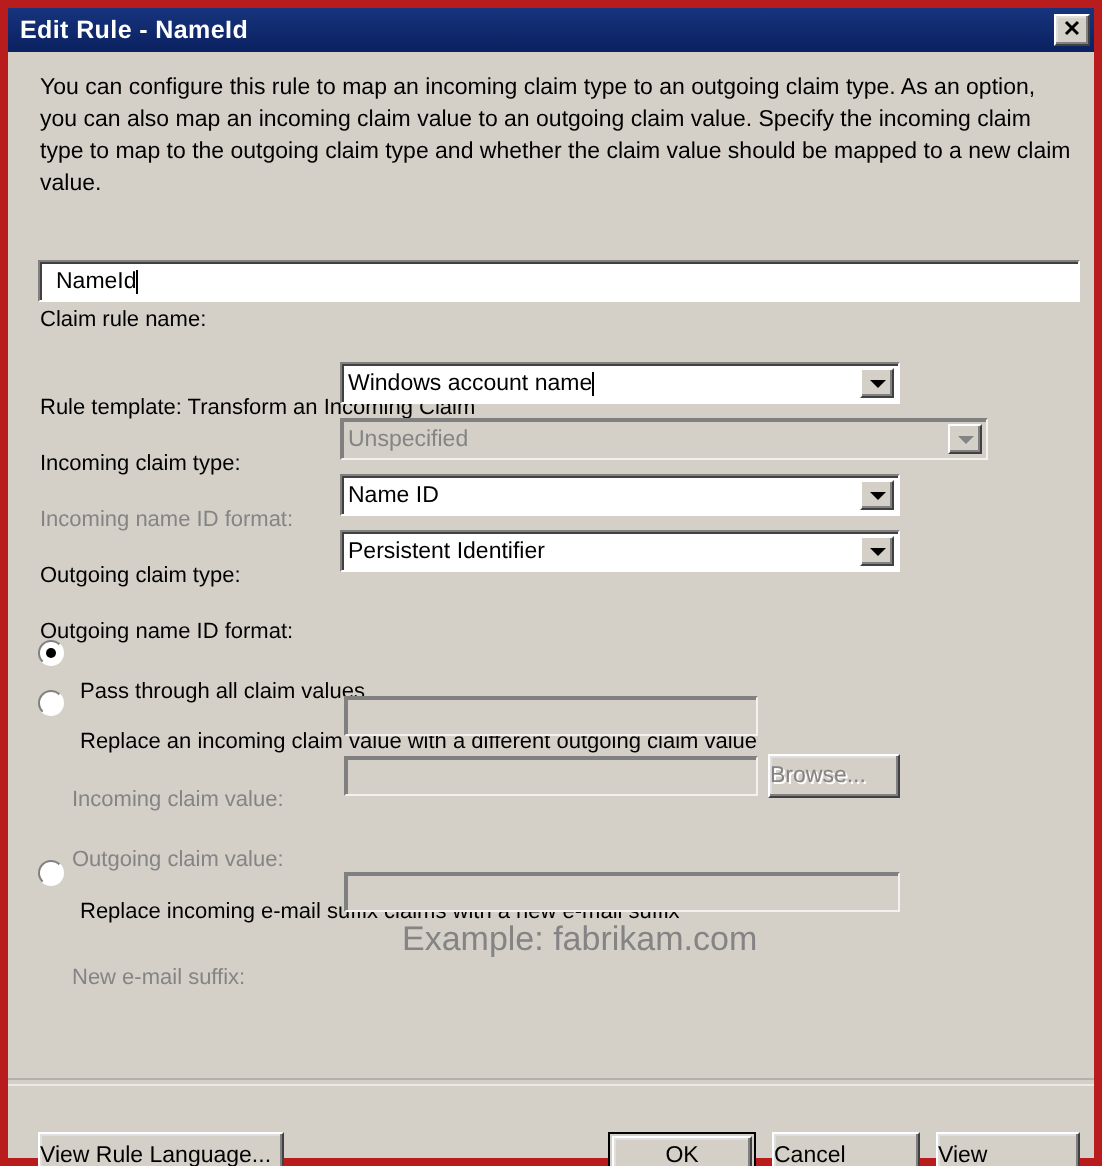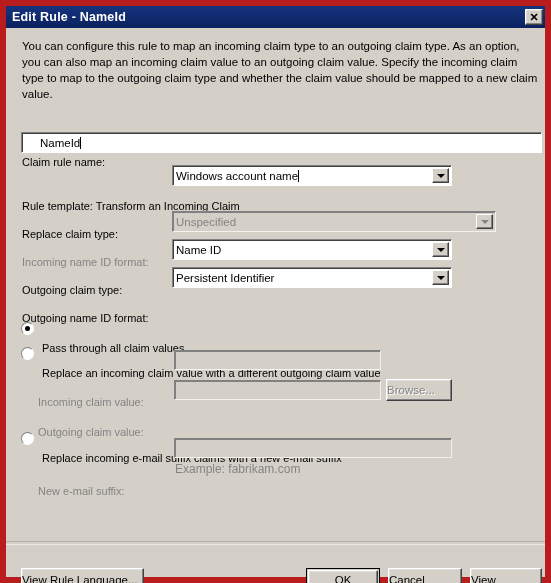--- a/index.html
+++ b/index.html
@@ -17,21 +17,21 @@
     overflow: hidden;
     -webkit-font-smoothing: none;
   }
 
   .dialog {
     position: absolute;
     left: 0; top: 0;
     width: 551px;
     height: 583px;
     background: #d4d0c8;
-    border: 6px solid #b91c1c;
+    border: 4px solid #b91c1c;
     box-sizing: border-box;
     display: flex;
     flex-direction: column;
   }
 
   
   .titlebar {
     height: 22px;
     background: #0f2a6b;
     background: linear-gradient(to bottom, #16347d 0%, #0b2160 100%);
@@ -106,21 +106,21 @@
     border-left: 1px solid #808080;
     border-right: 1px solid #ffffff;
     border-bottom: 1px solid #ffffff;
     box-shadow: inset 1px 1px 0 #404040;
     box-sizing: border-box;
     font-family: "Liberation Sans", sans-serif;
     font-size: 11.5px;
     color: #000000;
     display: flex;
     align-items: center;
-    padding-left: 18px;
+    padding-left: 8px;
     overflow: hidden;
     white-space: nowrap;
   }
   .textbox.disabled {
     background: #d4d0c8;
     color: #848484;
     box-shadow: inset 1px 1px 0 #808080;
     border-right: 1px solid #f4f2ee;
     border-bottom: 1px solid #f4f2ee;
   }
@@ -257,23 +257,24 @@
   .footer-sep {
     position: absolute;
     left: 0; right: 0;
     height: 2px;
     border-top: 1px solid #b5b1aa;
     border-bottom: 1px solid #eceae6;
   }
 
   .hint {
     position: absolute;
-    font-size: 12px;
+    font-size: 17px;
     color: #848484;
     white-space: nowrap;
+    margin-left: 28px;
   }
 </style>
 </head>
 <body>
 
 <div class="dialog">
 
   <div class="titlebar">
     <span class="title-text">Edit Rule - NameId</span>
     <div class="close-btn">
@@ -286,22 +287,22 @@
     <div class="intro">You can configure this rule to map an incoming claim type to an outgoing claim type. As an option, you can also map an incoming claim value to an outgoing claim value. Specify the incoming claim type to map to the outgoing claim type and whether the claim value should be mapped to a new claim value.</div>
 
     <div class="lbl" style="position:absolute;left:16px;top:88px;">Claim rule name:</div>
     <div class="textbox" style="position:absolute;left:15px;top:104px;width:521px;height:21px;">
       <span>NameId</span>
         <span class="caret"></span>
     </div>
 
     <div class="lbl" style="position:absolute;left:16px;top:132px;">Rule template: Transform an Incoming Claim</div>
 
-    <div class="lbl" style="position:absolute;left:16px;top:160px;">Replace claim type:</div>
-    <div class="combo" style="left:166px;top:137px;width:280px;gap:28px;">
+    <div class="lbl" style="position:absolute;left:16px;top:160px;">Incoming claim type:</div>
+    <div class="combo" style="left:166px;top:155px;width:280px;gap:28px;">
       <div class="combo-text">
           <span>Windows account name</span>
           <span class="caret"></span>
         </div>
       <div class="combo-btn">
         <span class="arrow-down"></span>
       </div>
     </div>
 
     <div class="lbl disabled" style="position:absolute;left:16px;top:188px;">Incoming name ID format:</div>

